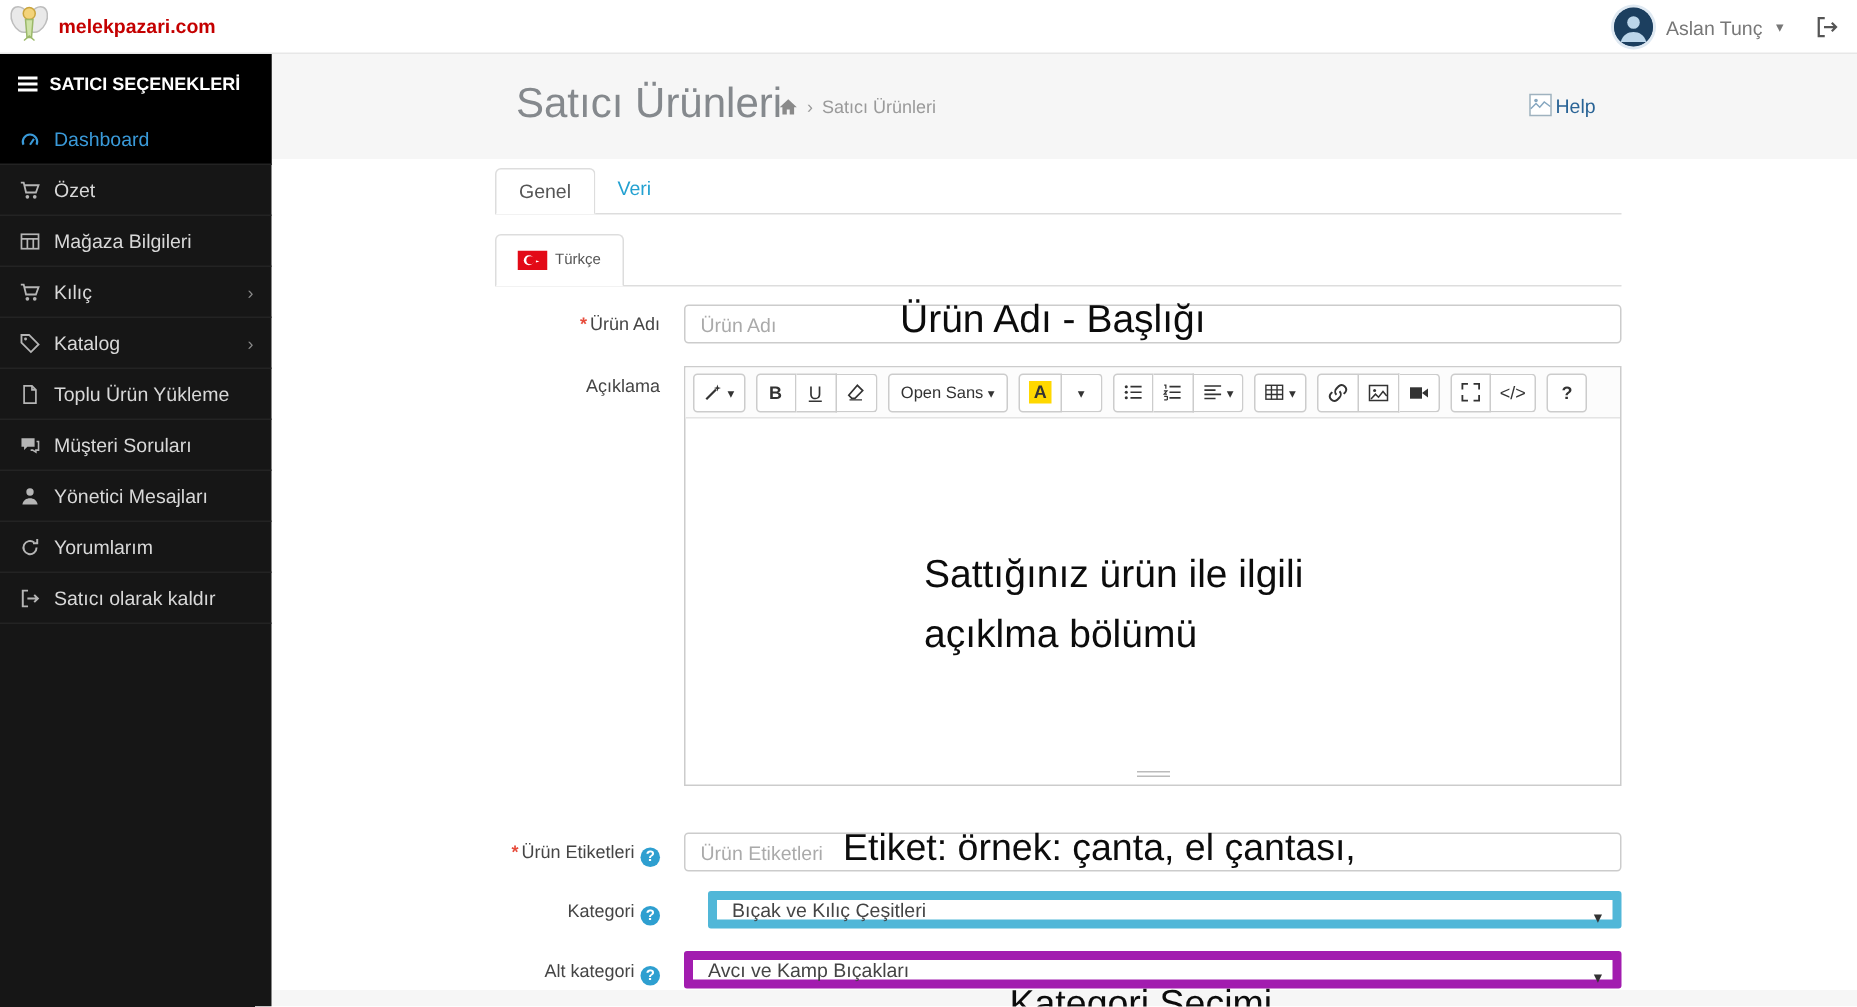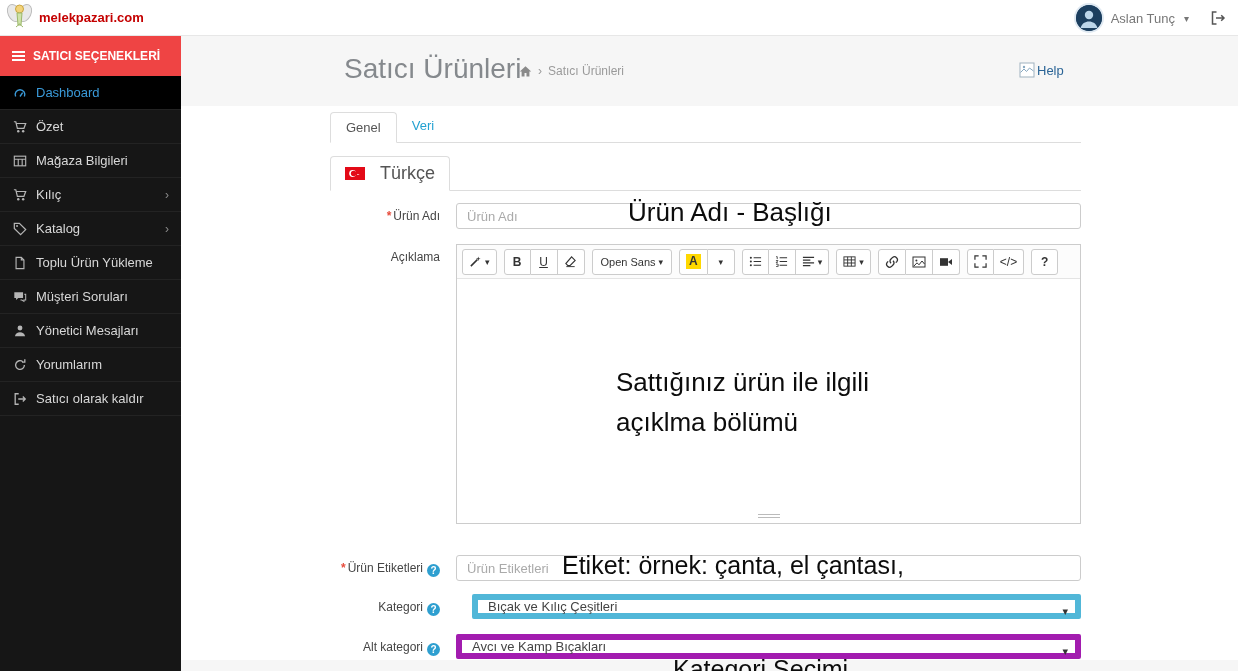--- a/index.html
+++ b/index.html
@@ -14,21 +14,21 @@
   .topbar { position:absolute; left:0; top:0; width:1238px; height:36px; background:#fff; border-bottom:1px solid #e7e7e7; z-index:30; }
   .logo { position:absolute; left:4px; top:1px; display:flex; align-items:center; gap:5px; }
   .logo-text { color:#c40000; font-weight:bold; font-size:13px; }
   .user-area { position:absolute; right:12px; top:0; height:36px; display:flex; align-items:center; gap:9px; }
   .avatar { width:26px; height:26px; border-radius:50%; background:#1c3f5f; display:flex; align-items:center; justify-content:center; box-shadow:0 0 0 2px #dfe9f2; overflow:hidden; }
   .user-name { color:#777; font-size:13px; }
   .caret { color:#777; font-size:10px; }
   .signout-top { margin-left:12px; color:#555; display:flex; cursor:pointer; }
   
   .sidebar { position:absolute; left:0; top:36px; width:181px; bottom:0; background:#161616; z-index:20; }
-  .sb-header { height:40px; background:#ef4444; color:#fff; font-size:12px; font-weight:bold; display:flex; align-items:center; padding:0 12px; gap:8px; }
+  .sb-header { height:40px; background:#000000; color:#fff; font-size:12px; font-weight:bold; display:flex; align-items:center; padding:0 12px; gap:8px; }
   .hamburger { width:13px; display:inline-block; }
   .hamburger i { display:block; height:2px; background:#fff; margin:2px 0; }
   .sb-item { height:34px; display:flex; align-items:center; padding:0 12px; gap:9px; color:#d8d8d8; font-size:13px; border-bottom:1px solid #232323; cursor:pointer; }
   .sb-item .ic { width:15px; flex:0 0 15px; color:#b5b5b5; display:flex; justify-content:center; }
   .sb-item.active { background:#000; color:#3a9ad9; }
   .sb-item.active .ic { color:#3a9ad9; }
   .sb-chev { margin-left:auto; color:#8a8a8a; font-size:12px; }
   
   .main { position:absolute; left:181px; top:36px; right:0; bottom:0; background:#f6f6f6; }
   .white-panel { position:absolute; left:0; right:0; top:70px; bottom:11px; background:#fff; }
@@ -36,21 +36,21 @@
   .breadcrumb { position:absolute; left:338px; top:28px; display:flex; align-items:center; gap:6px; color:#9a9a9a; font-size:12px; }
   .breadcrumb .home { color:#8a8a8a; display:flex; cursor:pointer; }
   .help-block { position:absolute; left:838px; top:26px; display:flex; align-items:flex-end; gap:2px; cursor:pointer; }
   .help-text { color:#2a6496; font-size:13px; }
   
   .tabs { position:absolute; left:149px; top:75px; width:751px; height:32px; border-bottom:1px solid #ddd; display:flex; align-items:flex-end; }
   .tab { height:31px; line-height:30px; padding:0 15px; font-size:13px; }
   .tab.active { background:#fff; border:1px solid #ddd; border-bottom:1px solid #fff; border-radius:4px 4px 0 0; color:#555; margin-bottom:-1px; }
   .tab.inactive { color:#23a1d1; cursor:pointer; }
   .lang-row { position:absolute; left:149px; top:119px; width:751px; height:36px; border-bottom:1px solid #ddd; display:flex; align-items:flex-end; }
-  .lang-tab { height:35px; display:flex; align-items:center; gap:15px; padding:8px 14px; background:#fff; border:1px solid #ddd; border-bottom:1px solid #fff; border-radius:4px 4px 0 0; margin-bottom:-1px; font-size:18px; color:#555; cursor:pointer; }
+  .lang-tab { height:35px; display:flex; align-items:center; gap:5px; padding:8px 14px; background:#fff; border:1px solid #ddd; border-bottom:1px solid #fff; border-radius:4px 4px 0 0; margin-bottom:-1px; font-size:10px; color:#555; cursor:pointer; }
   
   .frow { position:absolute; left:149px; width:751px; display:flex; }
   .flabel { width:126px; flex:0 0 126px; text-align:right; padding-right:16px; padding-top:6px; font-size:12px; color:#454545; }
   .fctrl { flex:1; position:relative; }
   .req { color:#e74c3c; font-weight:bold; margin-right:2px; }
   .qmark { display:inline-flex; width:13px; height:13px; border-radius:50%; background:#2e9fd0; color:#fff; font-size:10px; font-weight:bold; align-items:center; justify-content:center; margin-left:4px; vertical-align:-2px; cursor:pointer; }
   .tinput { width:100%; height:26px; border:1px solid #ccc; border-radius:3px; padding:0 10px; font-size:13px; color:#555; font-family:"Liberation Sans",sans-serif; background:#fff; }
   .tinput::placeholder { color:#aaa; }
   .sel { width:100%; height:25px; border:6px solid #a21caf; border-radius:2px; background:#fff; display:flex; align-items:center; padding:0 22px 0 10px; font-size:13px; color:#444; position:relative; cursor:pointer; }
   .sel.focused { border-color:#51b7d8; }
@@ -409,19 +409,19 @@
     </div>
     <div class="fctrl">
       <div class="sel">
         <span>Avcı ve Kamp Bıçakları</span>
         <span class="sel-caret">▾</span>
       </div>
     </div>
   </div>
 </div>
 
-<div class="annot" style="left:628px; top:197px;">Ürün Adı - Başlığı</div>
+<div class="annot" style="left:600px; top:197px;">Ürün Adı - Başlığı</div>
 <div class="annot" style="left:616px; top:362px; line-height:40px;">
   <div>Sattığınız ürün ile ilgili</div>
   <div>açıklma bölümü</div>
 </div>
 <div class="annot" style="left:562px; top:551px; font-size:25px;">Etiket: örnek: çanta, el çantası,</div>
 <div class="annot" style="left:673px; top:655px; font-size:25px;">Kategori Seçimi</div>
 
 </body></html>

